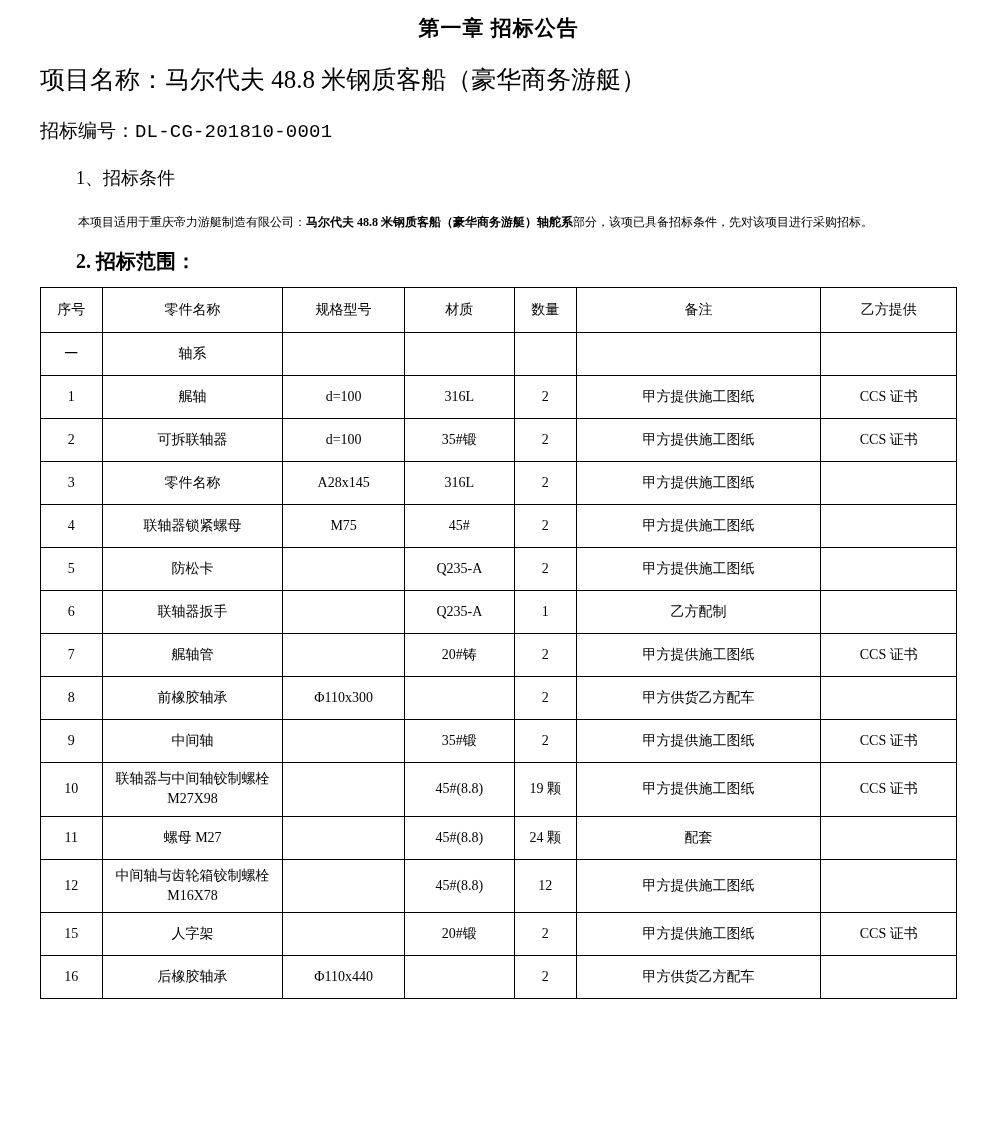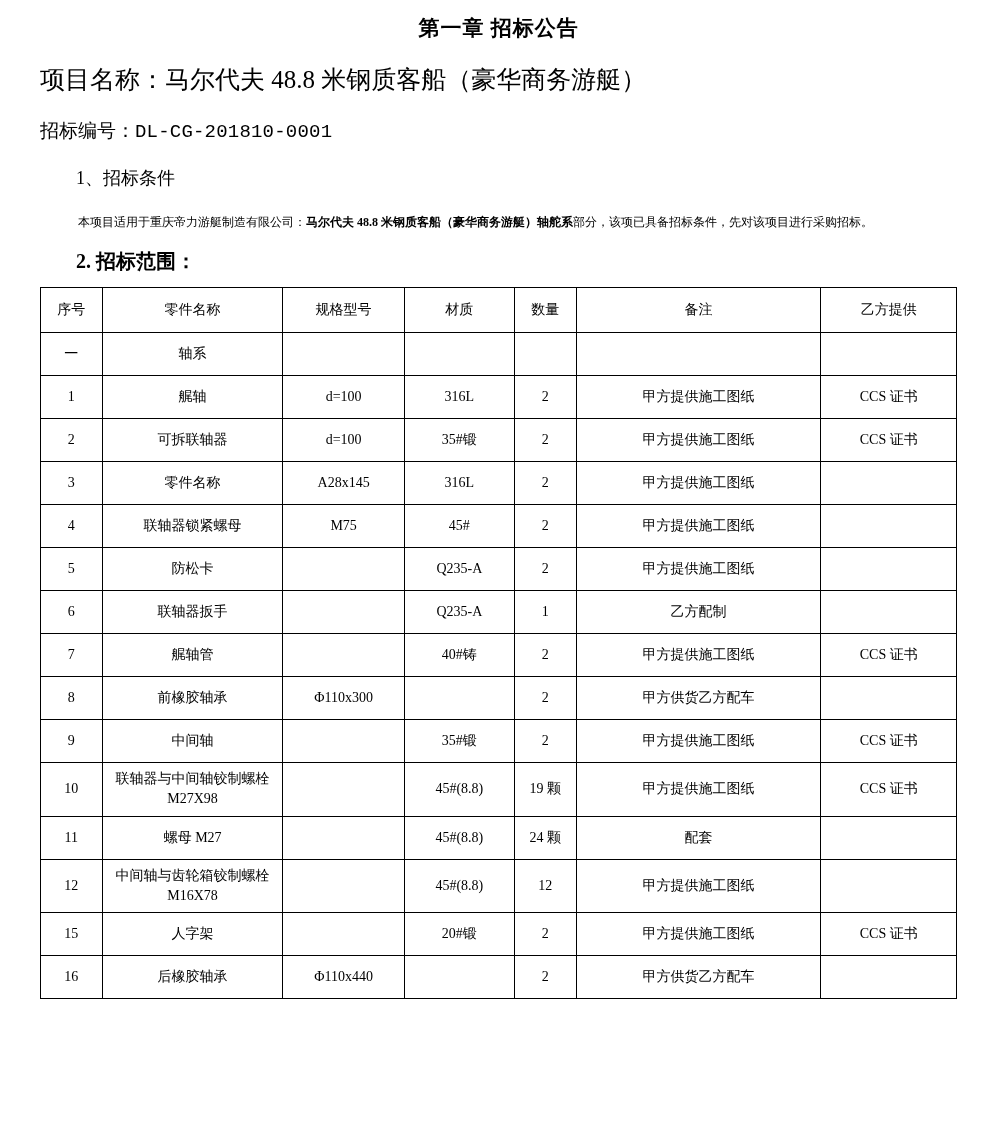--- a/index.html
+++ b/index.html
@@ -198,21 +198,21 @@
         <td></td>
         <td>Q235-A</td>
         <td>1</td>
         <td>乙方配制</td>
         <td></td>
       </tr>
       <tr>
         <td>7</td>
         <td>艉轴管</td>
         <td></td>
-        <td>40#铸</td>
+        <td>20#铸</td>
         <td>2</td>
         <td>甲方提供施工图纸</td>
         <td>CCS 证书</td>
       </tr>
       <tr>
         <td>8</td>
         <td>前橡胶轴承</td>
         <td>Φ110x300</td>
         <td></td>
         <td>2</td>

